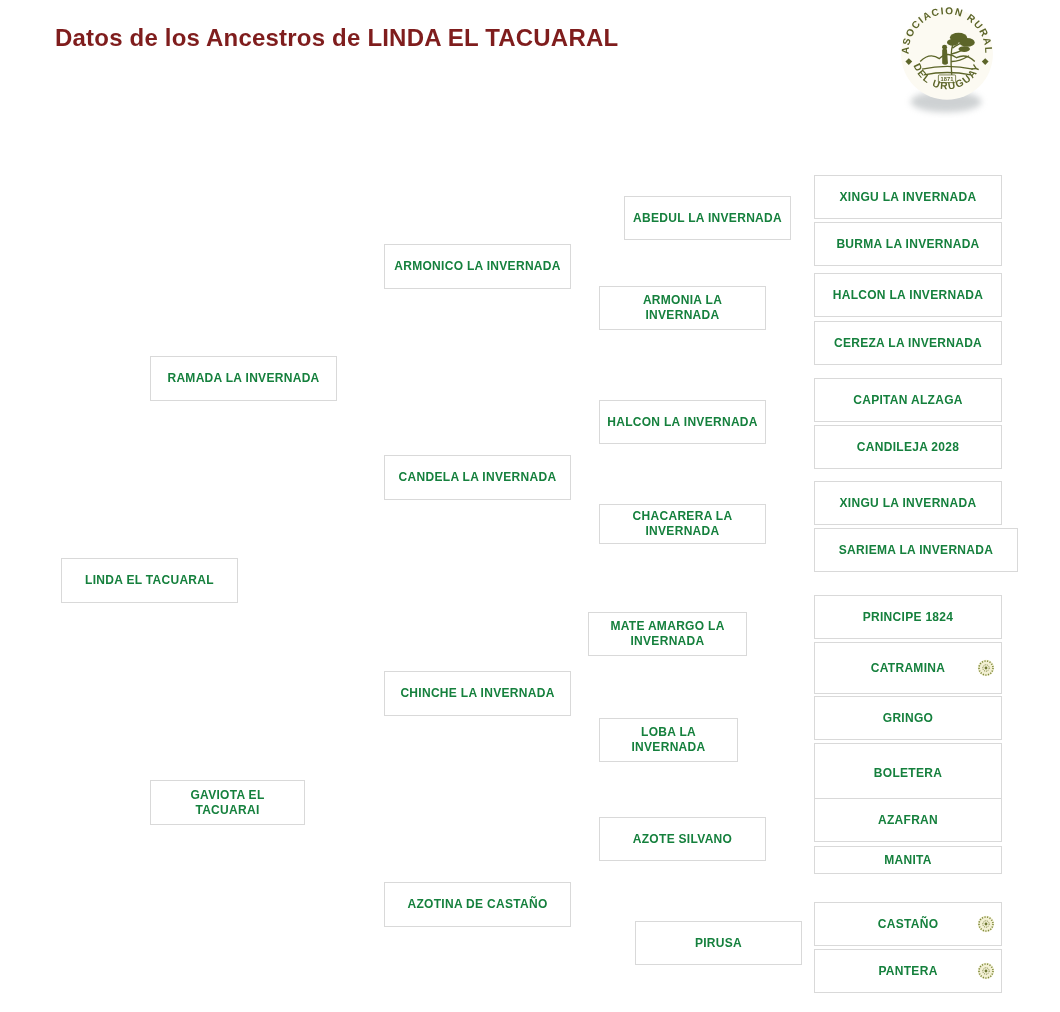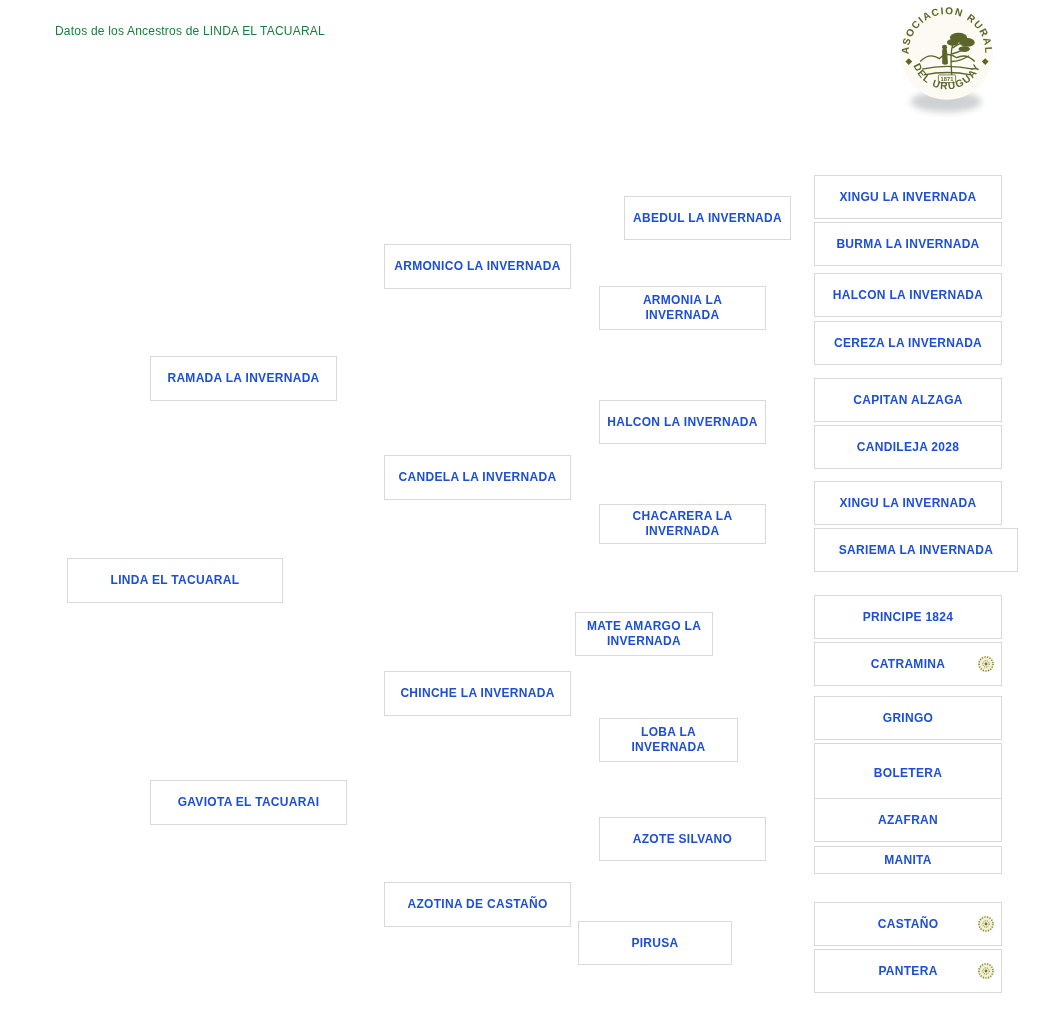--- a/index.html
+++ b/index.html
@@ -4,31 +4,31 @@
 <style>
   * { margin:0; padding:0; box-sizing:border-box; }
   html,body { background:#ffffff; }
   body { font-family:"Liberation Sans","DejaVu Sans",sans-serif; }
   .canvas{
     position:relative; width:1060px; height:1012px; background:#ffffff;
     overflow:hidden; margin:0 auto;
   }
   .title{
     position:absolute; left:55px; top:24px;
-    font-size:12px; font-weight:400; color:#15803d; letter-spacing:0.2px;
+    font-size:24px; font-weight:700; color:#7f1d1d; letter-spacing:0.2px;
     white-space:nowrap;
   }
   .logo{ position:absolute; left:899px; top:6px; width:96px; height:112px; }
   .node{
     position:absolute; background:#ffffff; border:1px solid #d9d9d9;
     display:flex; align-items:center; justify-content:center;
     text-align:center; cursor:pointer;
   }
   .node .lbl{
-    font-size:12px; font-weight:700; color:#1d4ed8; letter-spacing:0.3px;
+    font-size:12px; font-weight:700; color:#15803d; letter-spacing:0.3px;
     line-height:15px; padding:0 6px;
   }
   .seal{
     position:absolute; right:6px; top:50%; transform:translateY(-50%);
     width:18px; height:18px; display:block;
   }
   .seal svg{ display:block; }
 </style>
 </head>
 <body>
@@ -72,28 +72,28 @@
       <text font-size="10.5" font-weight="bold" fill="#5c6529" letter-spacing="1.4" font-family="Liberation Sans, sans-serif">
         <textPath href="#arcBot" startOffset="50%" text-anchor="middle">DEL URUGUAY</textPath>
       </text>
       <g fill="#5c6529">
         <rect x="7.6" y="55.6" width="5" height="5" transform="rotate(45 10.1 58.1)"></rect>
         <rect x="87.4" y="55.6" width="5" height="5" transform="rotate(45 89.9 58.1)"></rect>
       </g>
     </svg>
   </div>
 
-  <div class="node" style="left:67px;top:558px;width:216px;height:45px">
+  <div class="node" style="left:61px;top:558px;width:177px;height:45px">
     <span class="lbl">LINDA EL TACUARAL</span>
   </div>
 
   <div class="node" style="left:150px;top:356px;width:187px;height:45px">
     <span class="lbl">RAMADA LA INVERNADA</span>
   </div>
-  <div class="node" style="left:150px;top:780px;width:197px;height:45px">
+  <div class="node" style="left:150px;top:780px;width:155px;height:45px">
     <span class="lbl">GAVIOTA EL TACUARAI</span>
   </div>
 
   <div class="node" style="left:384px;top:244px;width:187px;height:45px">
     <span class="lbl">ARMONICO LA INVERNADA</span>
   </div>
   <div class="node" style="left:384px;top:455px;width:187px;height:45px">
     <span class="lbl">CANDELA LA INVERNADA</span>
   </div>
   <div class="node" style="left:384px;top:671px;width:187px;height:45px">
@@ -108,30 +108,30 @@
   </div>
   <div class="node" style="left:599px;top:286px;width:167px;height:44px">
     <span class="lbl">ARMONIA LA INVERNADA</span>
   </div>
   <div class="node" style="left:599px;top:400px;width:167px;height:44px">
     <span class="lbl">HALCON LA INVERNADA</span>
   </div>
   <div class="node" style="left:599px;top:504px;width:167px;height:40px">
     <span class="lbl">CHACARERA LA INVERNADA</span>
   </div>
-  <div class="node" style="left:575px;top:612px;width:138px;height:44px">
+  <div class="node" style="left:588px;top:612px;width:159px;height:44px">
     <span class="lbl">MATE AMARGO LA INVERNADA</span>
   </div>
   <div class="node" style="left:599px;top:718px;width:139px;height:44px">
     <span class="lbl">LOBA LA INVERNADA</span>
   </div>
   <div class="node" style="left:599px;top:817px;width:167px;height:44px">
     <span class="lbl">AZOTE SILVANO</span>
   </div>
-  <div class="node" style="left:578px;top:921px;width:154px;height:44px">
+  <div class="node" style="left:635px;top:921px;width:167px;height:44px">
     <span class="lbl">PIRUSA</span>
   </div>
 
   <div class="node" style="left:814px;top:175px;width:188px;height:44px">
     <span class="lbl">XINGU LA INVERNADA</span>
   </div>
   <div class="node" style="left:814px;top:222px;width:188px;height:44px">
     <span class="lbl">BURMA LA INVERNADA</span>
   </div>
   <div class="node" style="left:814px;top:273px;width:188px;height:44px">
@@ -148,21 +148,21 @@
   </div>
   <div class="node" style="left:814px;top:481px;width:188px;height:44px">
     <span class="lbl">XINGU LA INVERNADA</span>
   </div>
   <div class="node" style="left:814px;top:528px;width:204px;height:44px">
     <span class="lbl">SARIEMA LA INVERNADA</span>
   </div>
   <div class="node" style="left:814px;top:595px;width:188px;height:44px">
     <span class="lbl">PRINCIPE 1824</span>
   </div>
-  <div class="node" style="left:814px;top:642px;width:188px;height:44px">
+  <div class="node" style="left:814px;top:642px;width:188px;height:52px">
     <span class="lbl">CATRAMINA</span>
     <span class="seal">
       <svg width="18" height="18" viewBox="0 0 18 18">
         <circle cx="9" cy="9" r="8.2" fill="#f3f0d4"></circle>
         <circle cx="9" cy="9" r="7" fill="none" stroke="#7f8a3c" stroke-width="1.6" stroke-dasharray="1.2 1.4"></circle>
         <circle cx="9" cy="9" r="3.2" fill="none" stroke="#6d7731" stroke-width="1" stroke-dasharray="1 1"></circle>
         <circle cx="9" cy="9" r="1.4" fill="#6d7731"></circle>
       </svg>
     </span>
   </div>

